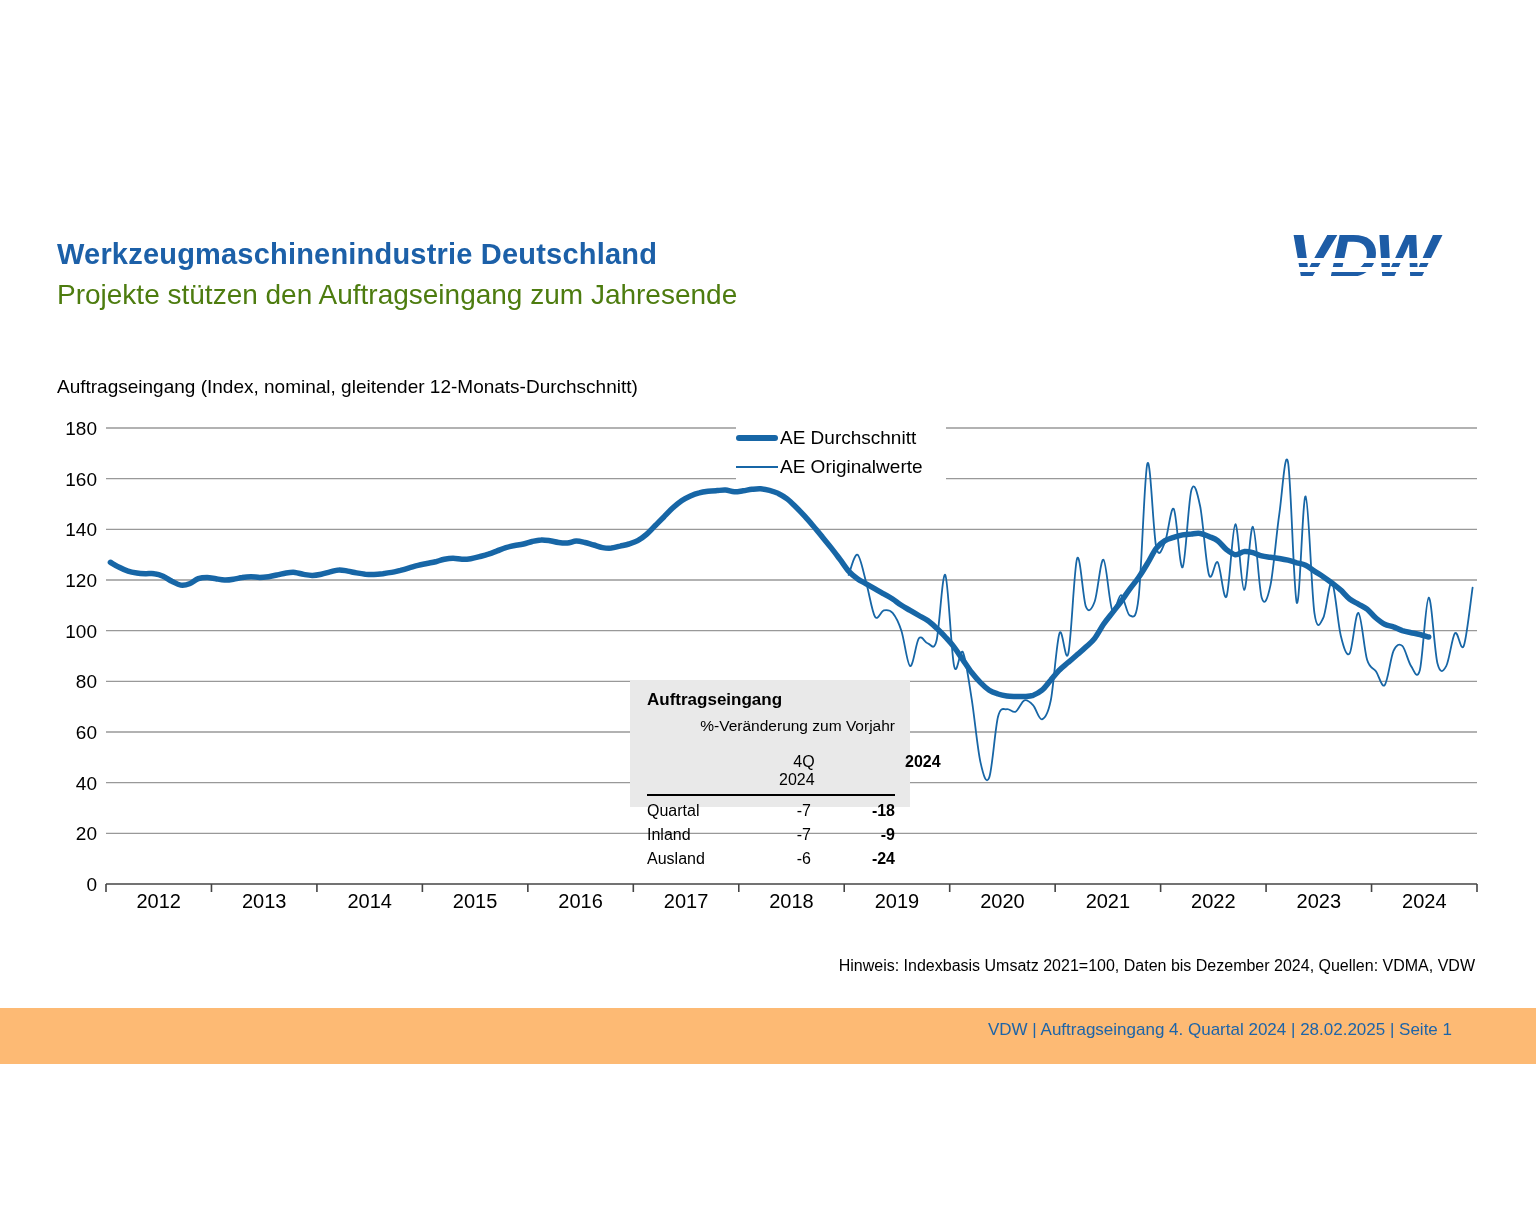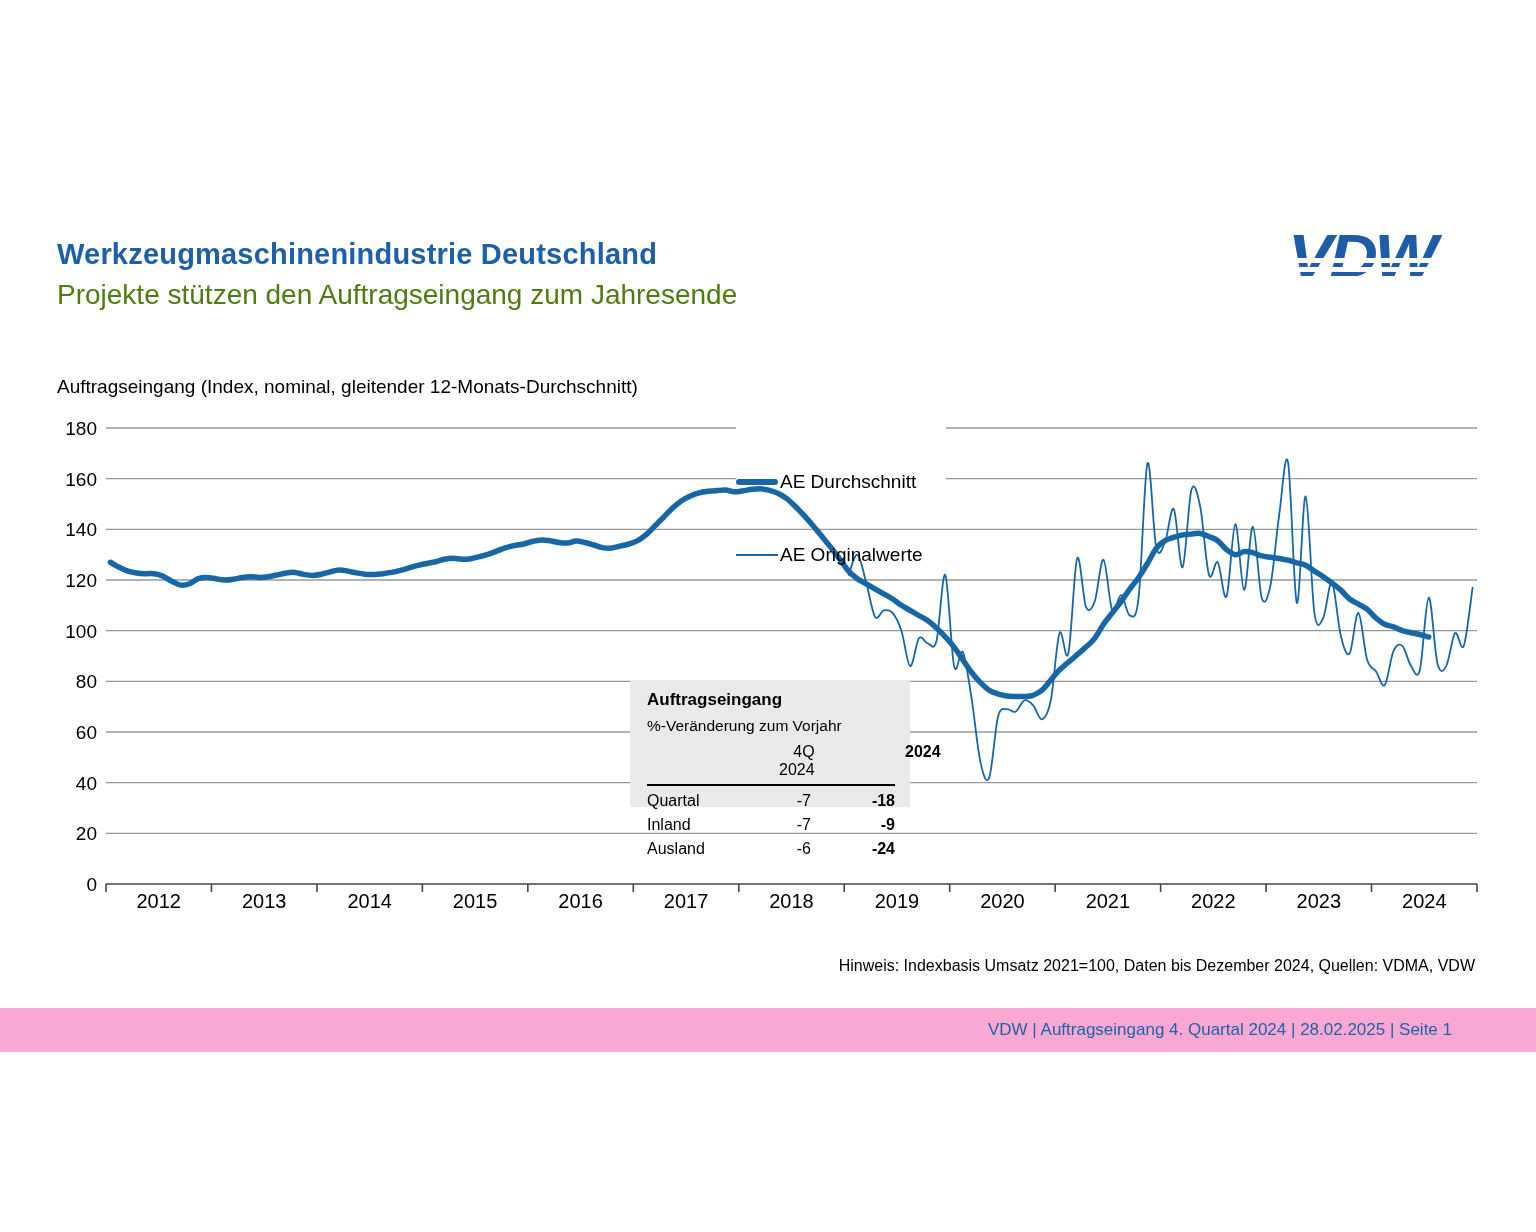--- a/index.html
+++ b/index.html
@@ -23,40 +23,40 @@
     color:#1d5ca6;letter-spacing:-3px;transform:scaleX(1.08);transform-origin:left;
   }
   .logo-stripe{position:absolute;left:-4px;width:192px;height:5px;background:#ffffff;}
   .axis-title{
     position:absolute;left:57px;top:376px;font-size:19px;color:#000;
   }
   .chart-wrap{position:absolute;left:0;top:380px;width:1536px;height:560px;}
   .legend{
     position:absolute;left:736px;top:423px;width:210px;height:60px;background:#ffffff;
   }
-  .legend-row{display:flex;align-items:center;height:29px;margin-top:44px;}
+  .legend-row{display:flex;align-items:center;height:29px;}
   .legend-swatch-thick{width:42px;height:6px;background:#1766a6;border-radius:3px;flex:0 0 auto;}
   .legend-swatch-thin{width:42px;height:2px;background:#1766a6;flex:0 0 auto;}
   .legend-label{font-size:19px;color:#000;margin-left:2px;white-space:nowrap;}
   .info-table{
     position:absolute;left:630px;top:680px;width:280px;height:127px;background:#e9e9e9;
     box-sizing:border-box;padding:10px 15px 8px 17px;
   }
   .it-title{font-size:17px;font-weight:bold;margin-bottom:7px;}
-  .it-sub{font-size:15.5px;margin-bottom:8px;}
+  .it-sub{font-size:15.5px;margin-bottom:18px;text-align:right;}
   .it-grid{display:grid;grid-template-columns:90px 1fr 84px;font-size:16px;align-items:baseline;}
   .it-grid .num{text-align:right;}
   .it-head{padding-bottom:5px;border-bottom:2px solid #000;gap:42px;}
   .it-row{padding-top:6px;}
   .bold{font-weight:bold;}
   .footnote{
     position:absolute;right:61px;top:957px;font-size:16px;color:#000;white-space:nowrap;
   }
   .footer-bar{
-    position:absolute;left:0;top:1008px;width:1536px;height:44px;background:#f9a8d4;
+    position:absolute;left:0;top:1008px;width:1536px;height:56px;background:#fdba74;
   }
   .footer-text{
     position:absolute;right:84px;top:0;height:44px;line-height:44px;
     font-size:17px;color:#1d64a8;white-space:nowrap;
   }
 </style>
 </head>
 <body>
 
 <div class="title">Werkzeugmaschinenindustrie Deutschland</div>

